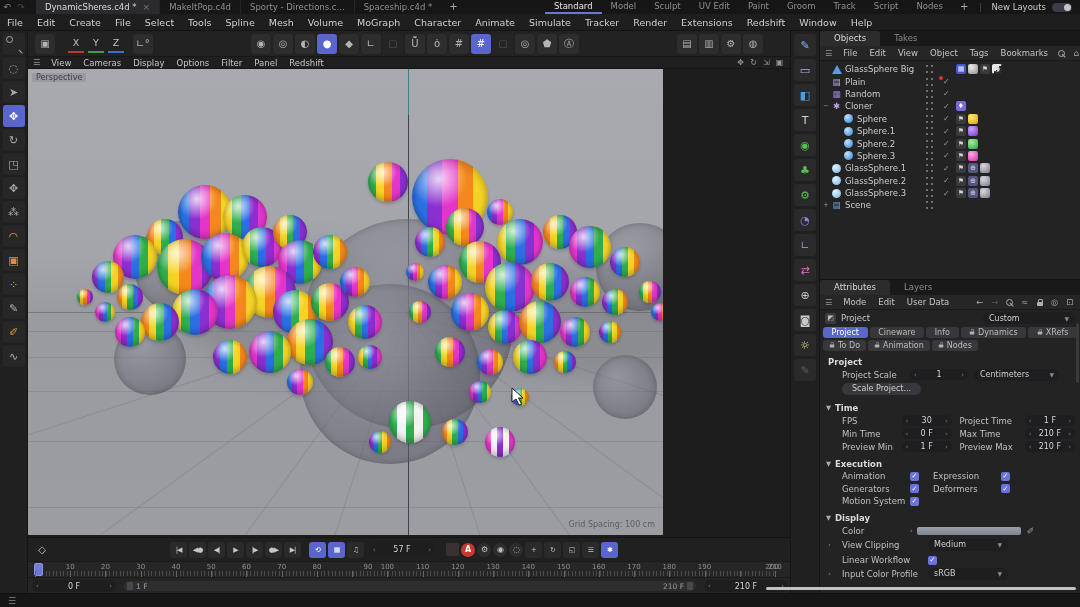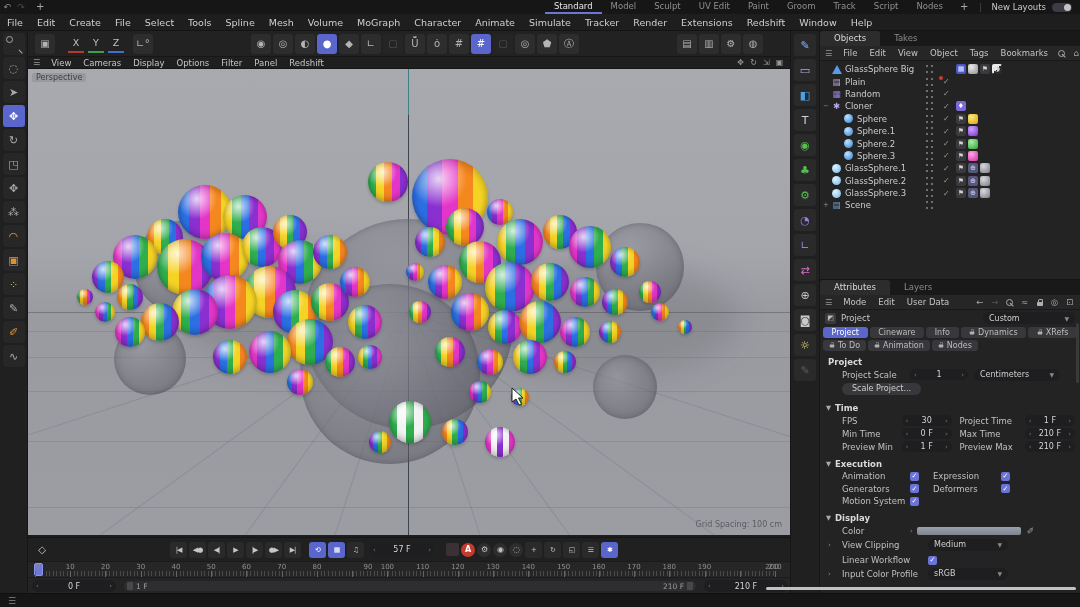--- a/index.html
+++ b/index.html
@@ -54,21 +54,21 @@
 
 
 #vp-menubar{position:absolute;left:28px;top:57px;width:762px;height:12px;background:#1f1f1f;
   display:flex;align-items:center;font-size:8.5px;border-bottom:1px solid #151515;}
 #vp-menubar .burger{padding:0 5px;color:#999;font-size:8px;}
 #vp-menubar .mi{padding:0 6px;color:#c6c6c6;}
 #vp-nav{margin-left:auto;display:flex;padding-right:4px;}
 #vp-nav .icon{width:13px;height:11px;font-size:8px;color:#9a9a9a;background:none;}
 
 
-#viewport{position:absolute;left:28px;top:69px;width:762px;height:466px;overflow:hidden;
+#viewport{position:absolute;left:28px;top:69px;width:635px;height:466px;overflow:hidden;
   background:linear-gradient(180deg,#a9a9b0 0%,#a4a4ab 40%,#9a9aa1 52%,#9c9ca3 100%);}
 .vline{position:absolute;left:380px;top:0;bottom:0;width:1px;background:#3d434f;}
 .vline-cap{position:absolute;left:380px;top:0;height:46px;width:1px;background:#3f7f86;}
 .hline{position:absolute;left:0;right:0;top:243px;height:1px;background:#77777e;}
 .floorline{position:absolute;left:0;right:0;height:1px;background:rgba(90,90,98,.22);}
 .ray{position:absolute;left:380px;top:243px;width:900px;height:1px;background:rgba(80,80,90,.18);transform-origin:0 0;}
 .shadowblob{position:absolute;border-radius:50%;background:rgba(70,70,80,.18);filter:blur(14px);}
 .glass{position:absolute;border-radius:50%;
   background:radial-gradient(circle at 38% 32%,rgba(150,150,160,.55),rgba(105,106,116,.5) 55%,rgba(78,78,88,.55) 100%);
   box-shadow:inset 0 0 6px rgba(60,60,70,.4);}
@@ -178,20 +178,35 @@
 #progress-line{position:absolute;left:766px;top:587px;width:310px;height:3px;background:#c2c2c6;border-radius:2px;}
 </style>
 </head>
 <body>
 
 <div id="app">
 
   <div id="titlebar">
     <span class="histbtn">↶</span>
     <span class="histbtn dim">↷</span>
+    <div id="doc-tabs">
+        <span class="doc-tab active">
+          <span class="lbl">DynamicSheres.c4d *</span>
+          <span class="close">×</span>
+        </span>
+        <span class="doc-tab">
+          <span class="lbl">MakeItPop.c4d</span>
+        </span>
+        <span class="doc-tab">
+          <span class="lbl">Sporty - Directions.c...</span>
+        </span>
+        <span class="doc-tab">
+          <span class="lbl">Spaceship.c4d *</span>
+        </span>
+      </div>
     <span class="addtab">+</span>
     <div id="layout-tabs">
         <span class="ltab active">Standard</span>
         <span class="ltab">Model</span>
         <span class="ltab">Sculpt</span>
         <span class="ltab">UV Edit</span>
         <span class="ltab">Paint</span>
         <span class="ltab">Groom</span>
         <span class="ltab">Track</span>
         <span class="ltab">Script</span>

